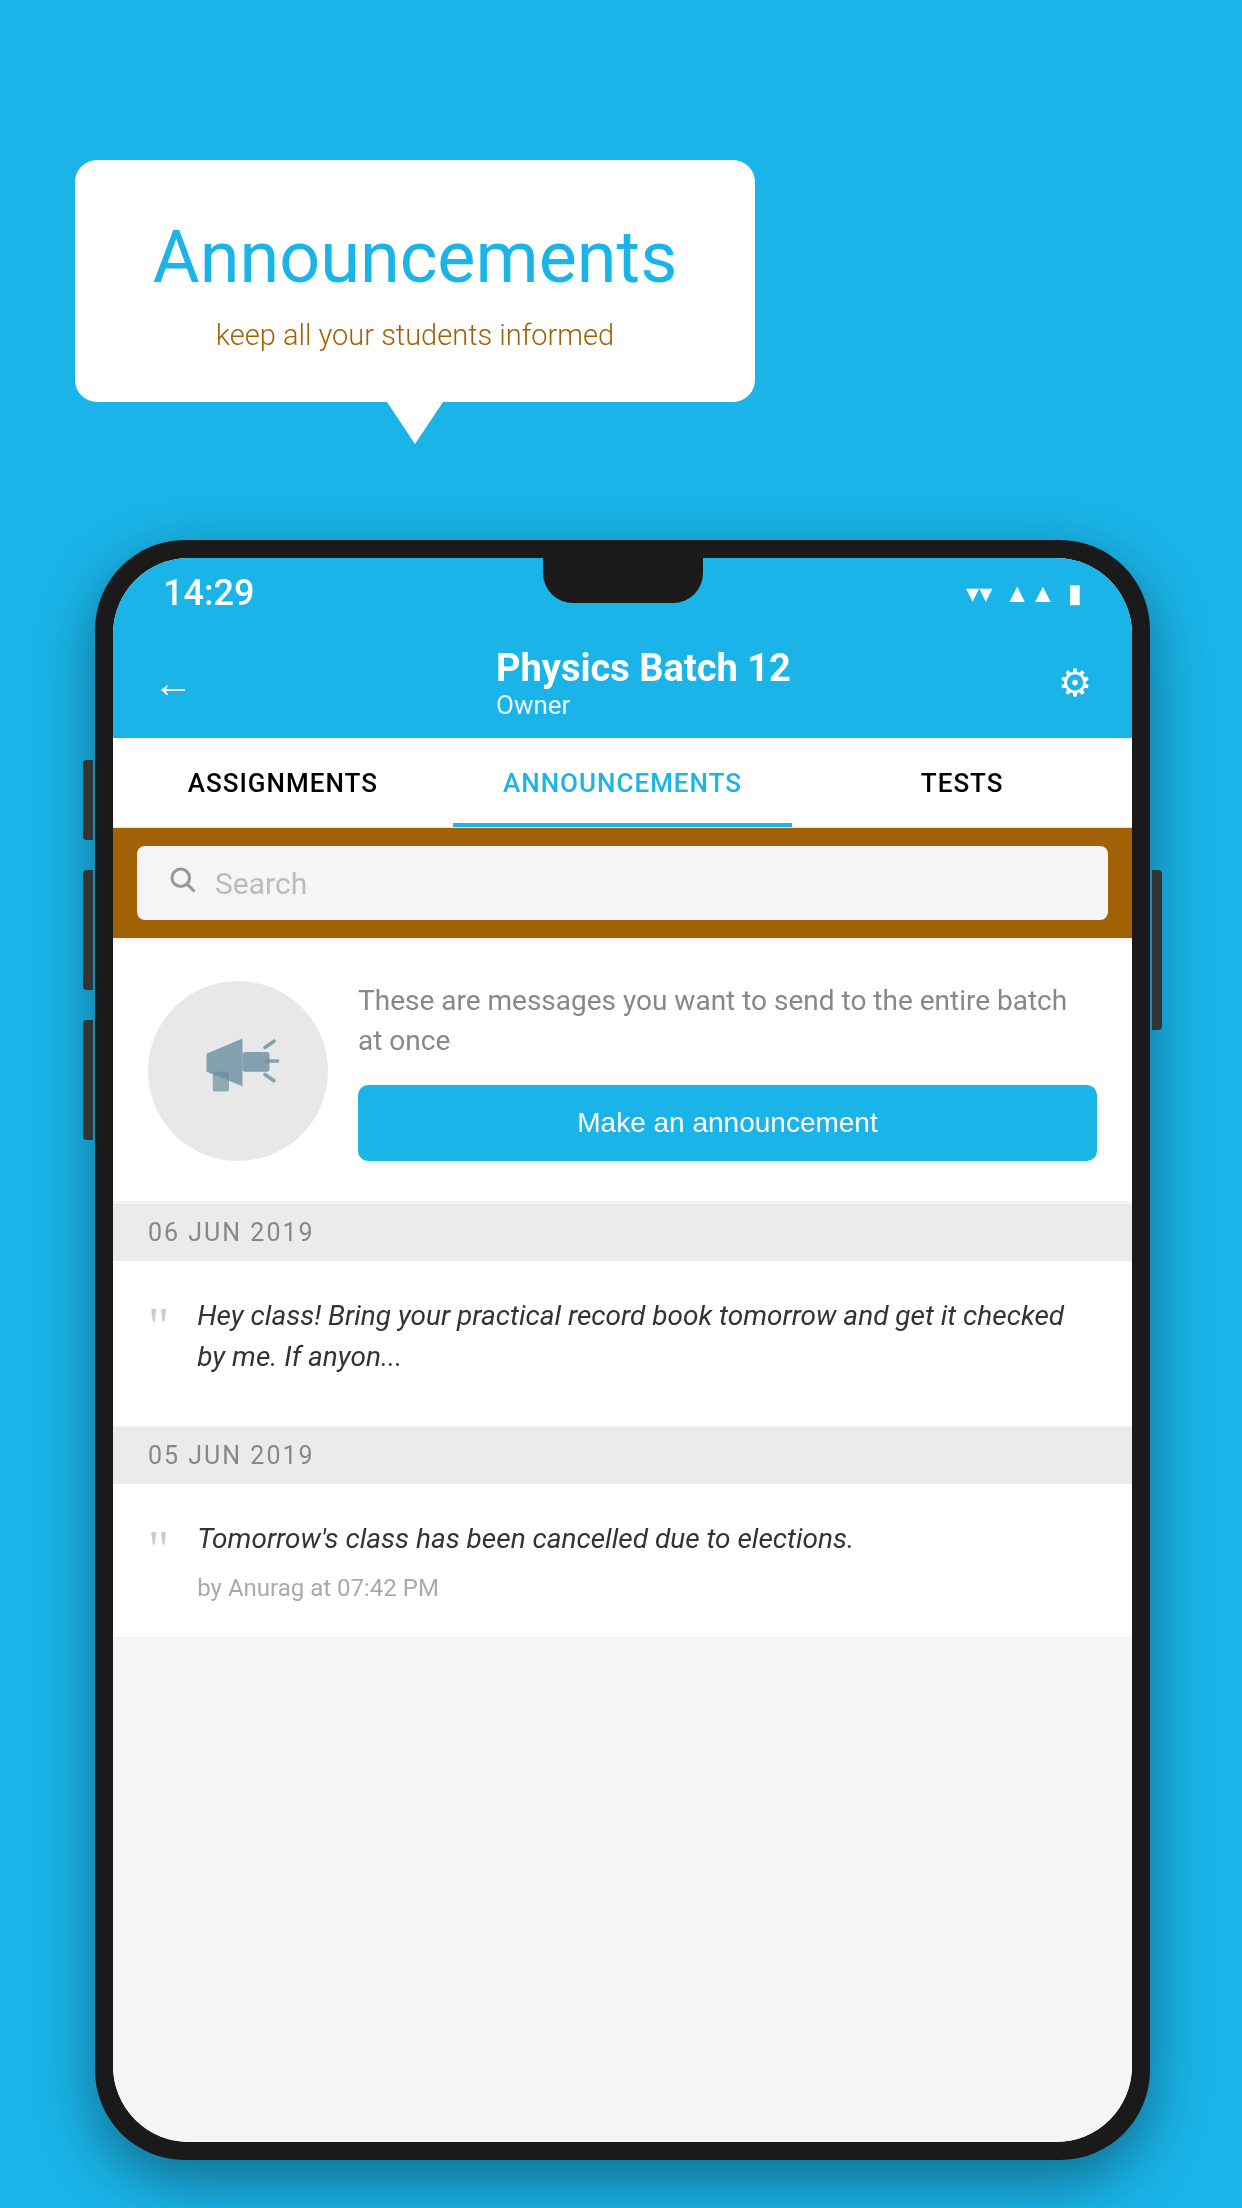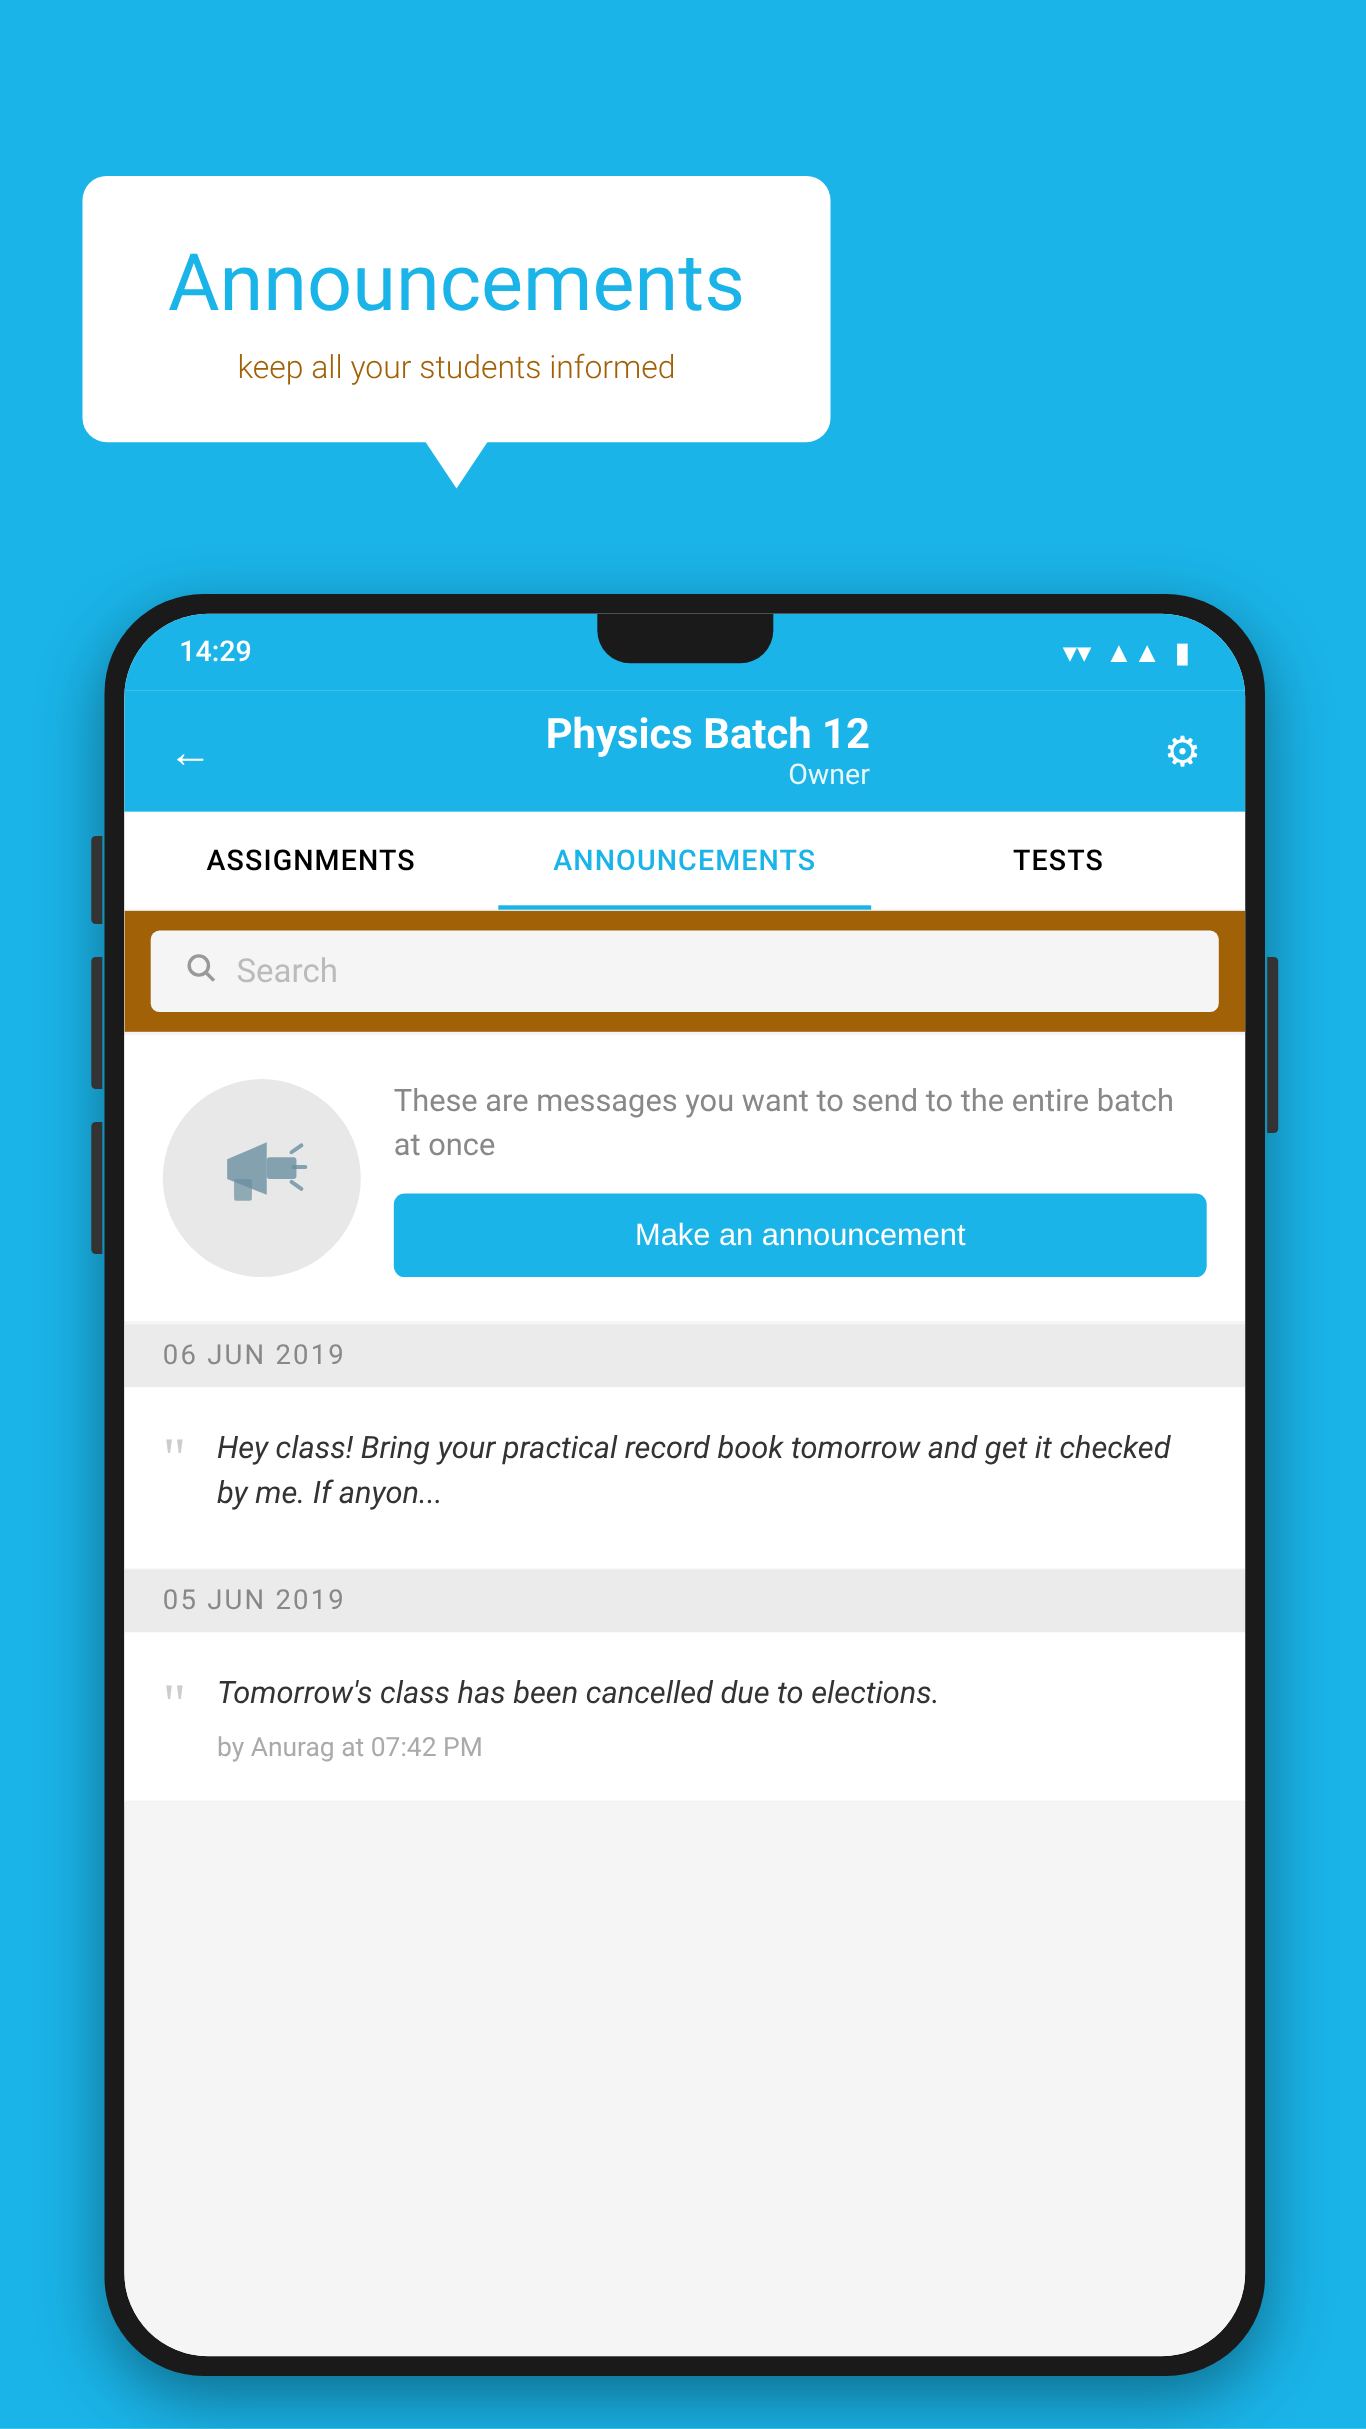--- a/index.html
+++ b/index.html
@@ -99,21 +99,21 @@
       display: flex;
       align-items: center;
       justify-content: space-between;
       padding: 0 50px;
       position: relative;
       z-index: 5;
     }
 
     .status-time {
       color: white;
-      font-size: 26px;
+      font-size: 36px;
       font-weight: 500;
     }
 
     .status-icons {
       display: flex;
       align-items: center;
       gap: 12px;
     }
 
     .wifi-icon, .signal-icon, .battery-icon {
@@ -131,21 +131,21 @@
       padding: 0 40px;
     }
 
     .back-arrow {
       color: white;
       font-size: 40px;
       cursor: pointer;
     }
 
     .app-bar-center {
-      text-align: right;
+      text-align: left;
       margin-left: 36px;
     }
 
     .app-bar-title {
       color: white;
       font-size: 38px;
       font-weight: 700;
     }
 
     .app-bar-subtitle {

